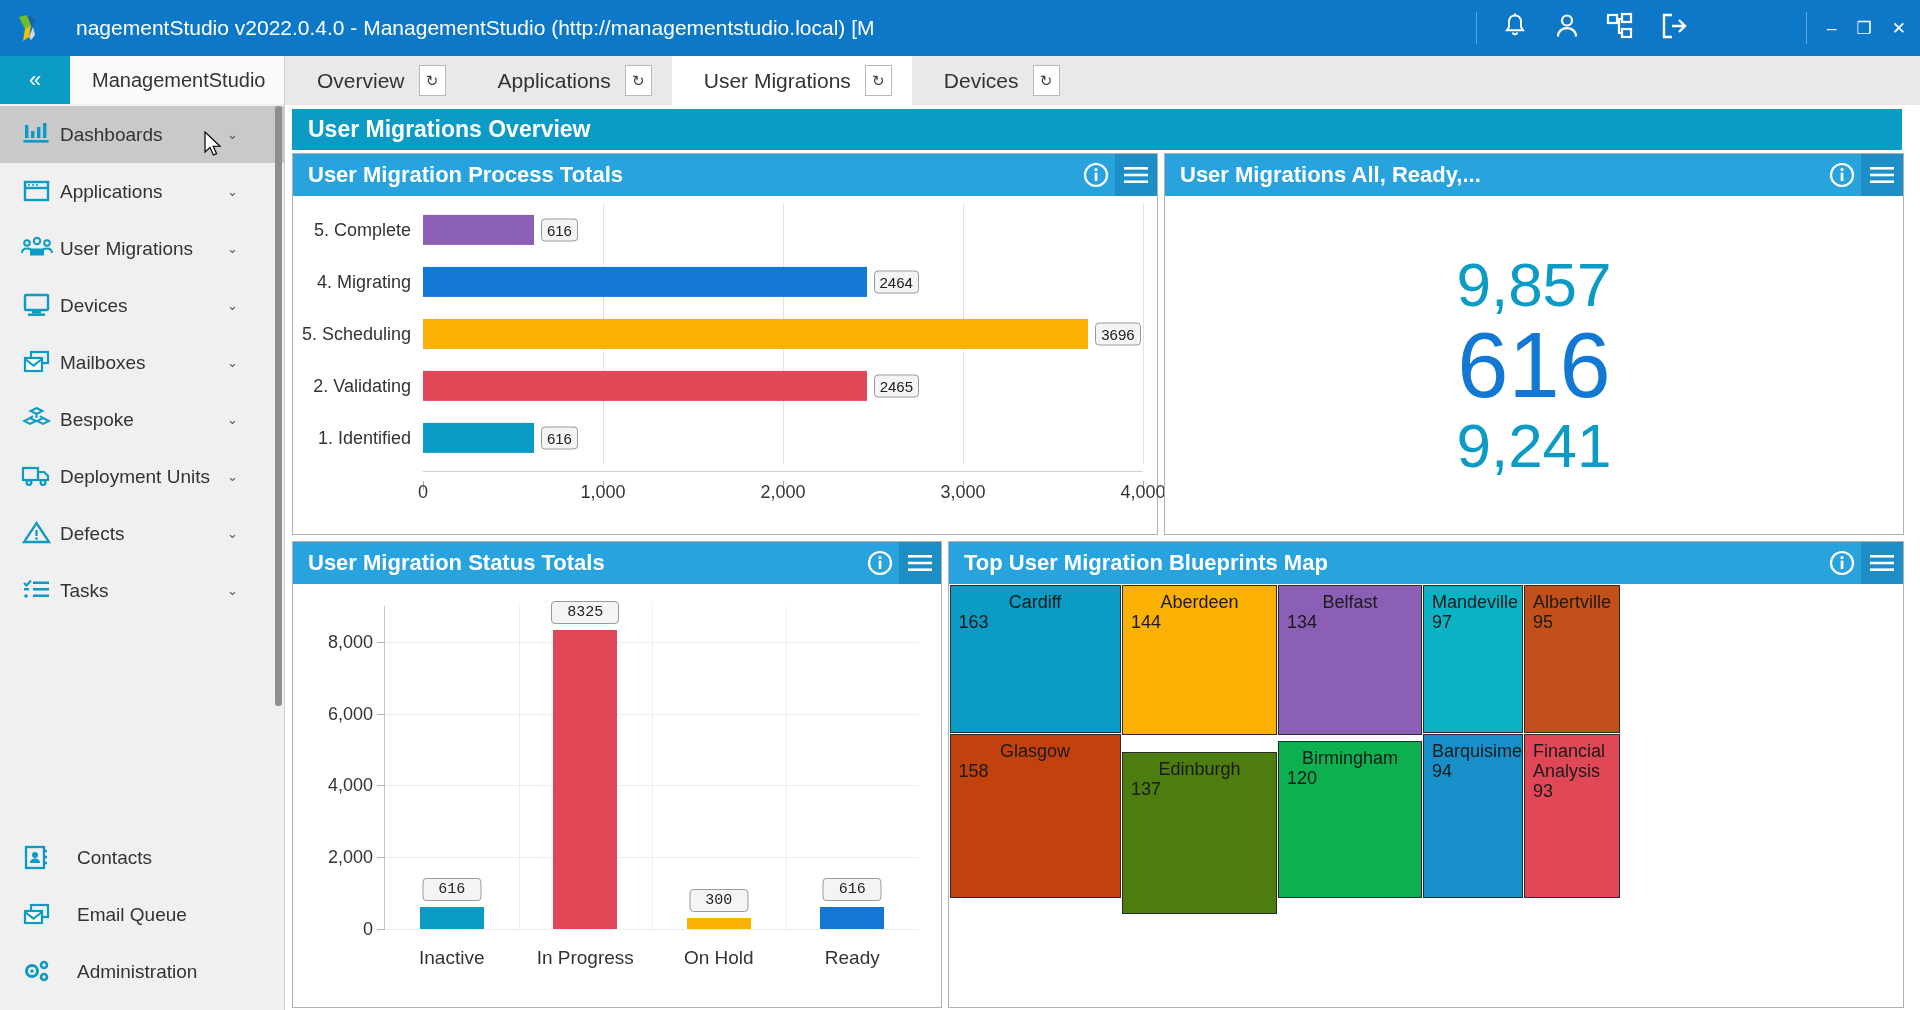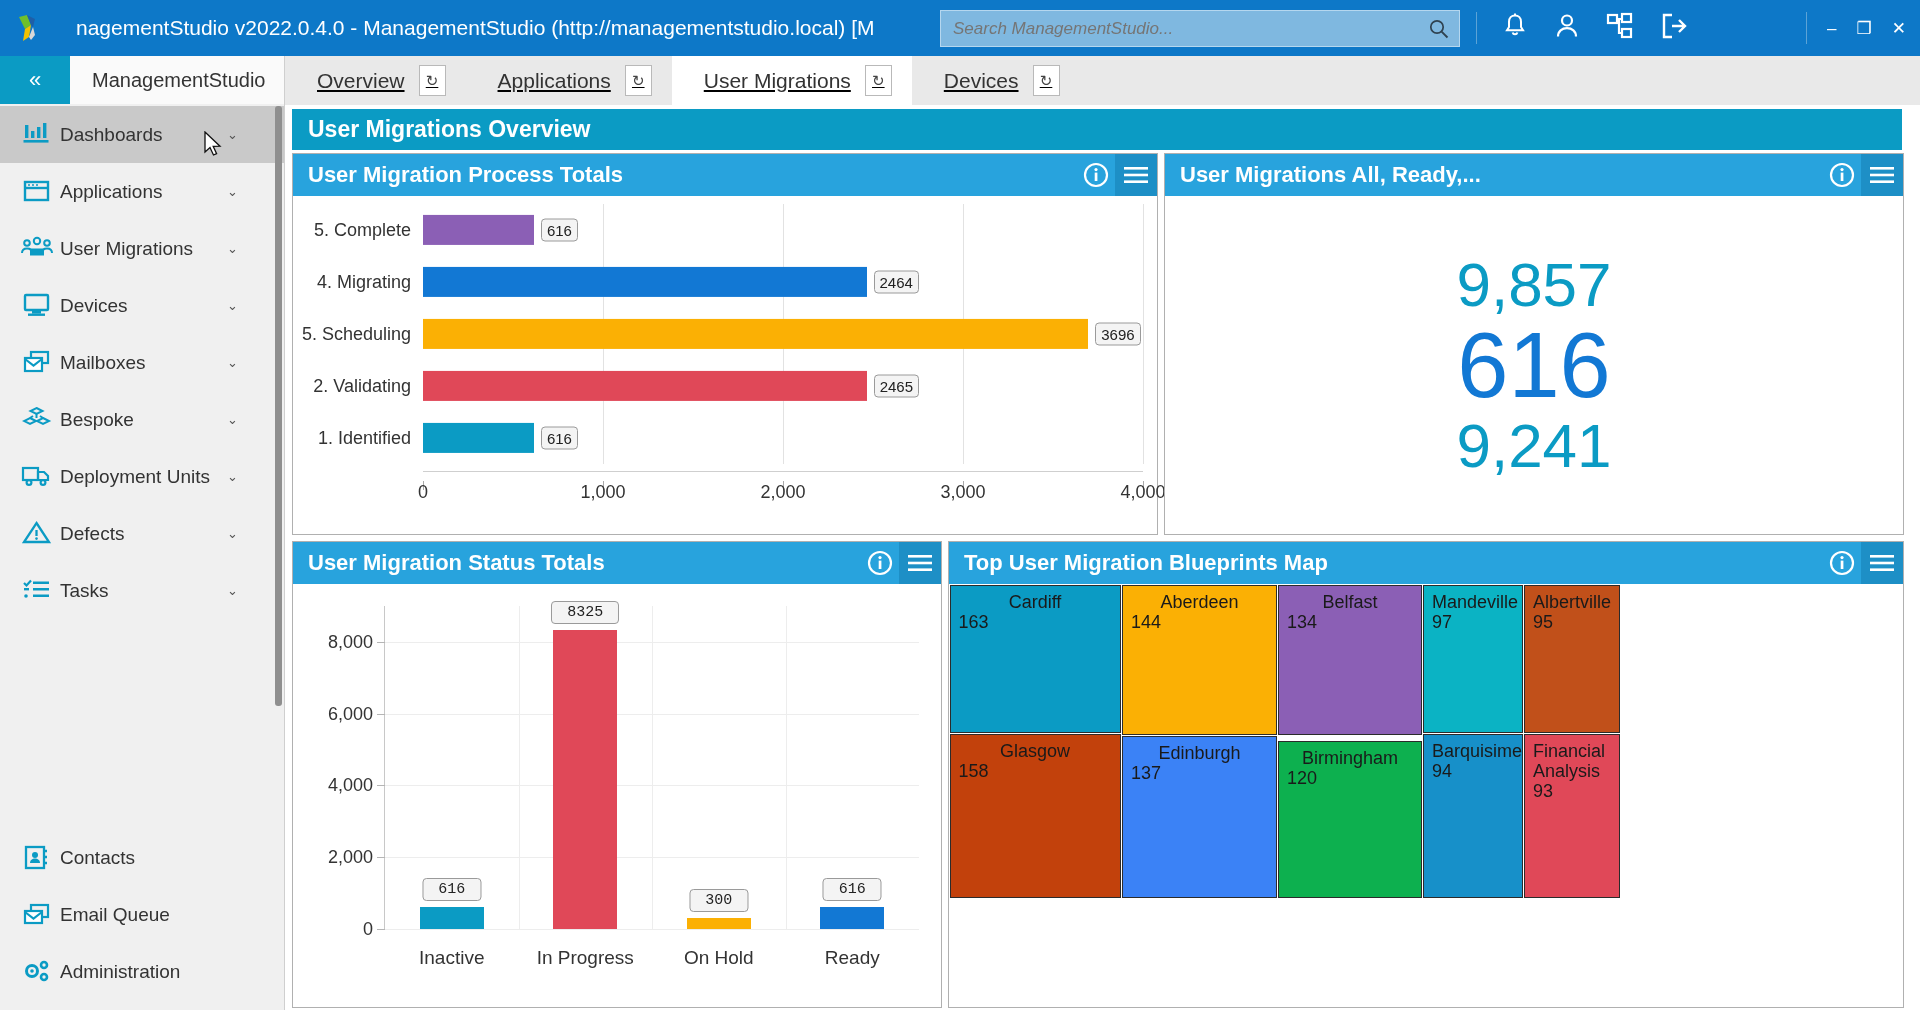--- a/index.html
+++ b/index.html
@@ -55,31 +55,31 @@
   .sb-list { padding-top: 2px; }
   .sb-item {
     height: 57px; display: flex; align-items: center; position: relative;
     padding-left: 14px; cursor: default;
   }
   .sb-item.active { background: #c9c9c9; }
   .sb-ico { width: 46px; display: flex; align-items: center; justify-content: center; }
   .sb-label { font-size: 19px; color: #333; }
   .sb-chev { position: absolute; right: 46px; color: #555; font-size: 13px; }
   .sb-bottom { position: absolute; left: 0; bottom: 10px; width: 100%; }
-  .sb-bottom .sb-item { height: 57px; }
+  .sb-bottom .sb-item { height: 57px; gap: 17px; }
   .sb-scroll {
     position: absolute; right: 2px; top: 50px; width: 7px; height: 600px;
     background: #8f8f8f; border-radius: 3px;
   }
   .cursor { position: absolute; left: 204px; top: 131px; z-index: 60; }
 
   
   .tabbar {
     position: absolute; left: 285px; top: 56px; width: 1635px; height: 49px;
-    background: #e9e9e9; display: flex; align-items: flex-end; text-decoration: underline;
+    background: #e9e9e9; display: flex; align-items: flex-end;
   }
   .tab {
     height: 49px; display: flex; align-items: center; gap: 14px;
     padding: 0 20px 0 32px; font-size: 21px; color: #333; position: relative;
   }
   .tab.active { background: #fff; }
   .tab-refresh {
     width: 27px; height: 31px; border: 1px solid #b9b9b9; background: #fff;
     display: flex; align-items: center; justify-content: center;
     font-size: 15px; color: #444;
@@ -172,29 +172,20 @@
     <div class="tb-logo">
       <svg width="30" height="30" viewBox="0 0 30 30">
         <path d="M6 4 L14 2 L18 12 L12 16 Z" fill="#6fbf2a"></path>
         <path d="M14 2 L22 6 L20 14 L18 12 Z" fill="#1e5fa8"></path>
         <path d="M12 16 L18 12 L16 24 L10 28 Z" fill="#f2c200"></path>
         <path d="M16 24 L20 14 L22 22 L18 27 Z" fill="#d8d8d8"></path>
       </svg>
     </div>
     <div class="tb-title">nagementStudio v2022.0.4.0 - ManagementStudio (http://managementstudio.local) [M</div>
 
-    <div class="tb-search">
-      <input placeholder="Search ManagementStudio..." style="">
-      <span class="s-icon">
-        <svg width="22" height="22" viewBox="0 0 22 22">
-            <circle cx="9" cy="9" r="6.2" fill="none" stroke="#2f4250" stroke-width="1.7"></circle>
-            <line x1="13.6" y1="13.6" x2="19.5" y2="19.5" stroke="#2f4250" stroke-width="1.9"></line>
-          </svg>
-      </span>
-    </div>
 
     <div class="tb-div" style="left:1476px;"></div>
     <div class="tb-icons">
       <span>
         <svg width="26" height="28" viewBox="0 0 26 28">
             <path d="M13 3.5c-3.6 0-6 2.6-6 6.2v5.3l-2 3.2h16l-2-3.2V9.7c0-3.6-2.4-6.2-6-6.2z" fill="none" stroke="#fff" stroke-width="2"></path>
             <line x1="13" y1="1.5" x2="13" y2="3.5" stroke="#fff" stroke-width="2"></line>
             <path d="M10.6 20.5a2.5 2.5 0 0 0 4.8 0" fill="none" stroke="#fff" stroke-width="2"></path>
           </svg>
       </span>
@@ -652,21 +643,21 @@
                 <div class="tm-val">97</div>
               </div>
               <div class="tm-tile" style="left: 575px; top: 1px; width: 96px; height: 148px; background: rgb(193, 80, 26);">
                 <div class="tm-name">Albertville</div>
                 <div class="tm-val">95</div>
               </div>
               <div class="tm-tile centerlab" style="left: 0.5px; top: 150px; width: 171px; height: 164px; background: #c2410c;">
                 <div class="tm-name">Glasgow</div>
                 <div class="tm-val" style="text-align: left;">158</div>
               </div>
-              <div class="tm-tile centerlab" style="left: 173px; top: 152px; width: 155px; height: 162px; background: #3b82f6;">
+              <div class="tm-tile centerlab" style="left: 173px; top: 168px; width: 155px; height: 162px; background: #4d7c0f;">
                 <div class="tm-name">Edinburgh</div>
                 <div class="tm-val" style="text-align: left;">137</div>
               </div>
               <div class="tm-tile centerlab" style="left: 329px; top: 157px; width: 144px; height: 157px; background: rgb(13, 176, 79);">
                 <div class="tm-name">Birmingham</div>
                 <div class="tm-val" style="text-align: left;">120</div>
               </div>
               <div class="tm-tile" style="left: 474px; top: 150px; width: 100px; height: 164px; background: rgb(23, 144, 201);">
                 <div class="tm-name">Barquisimeto</div>
                 <div class="tm-val">94</div>

